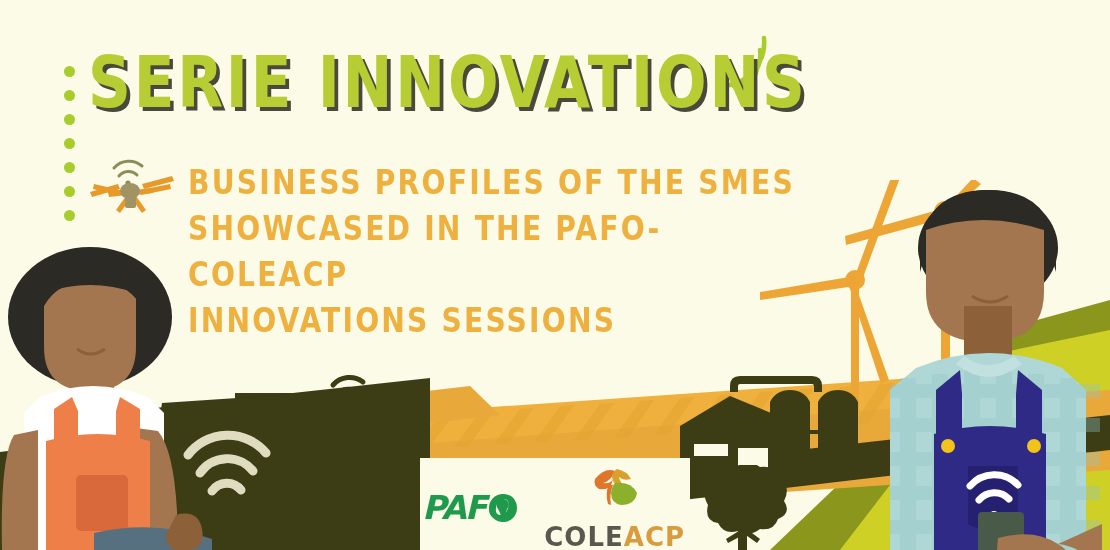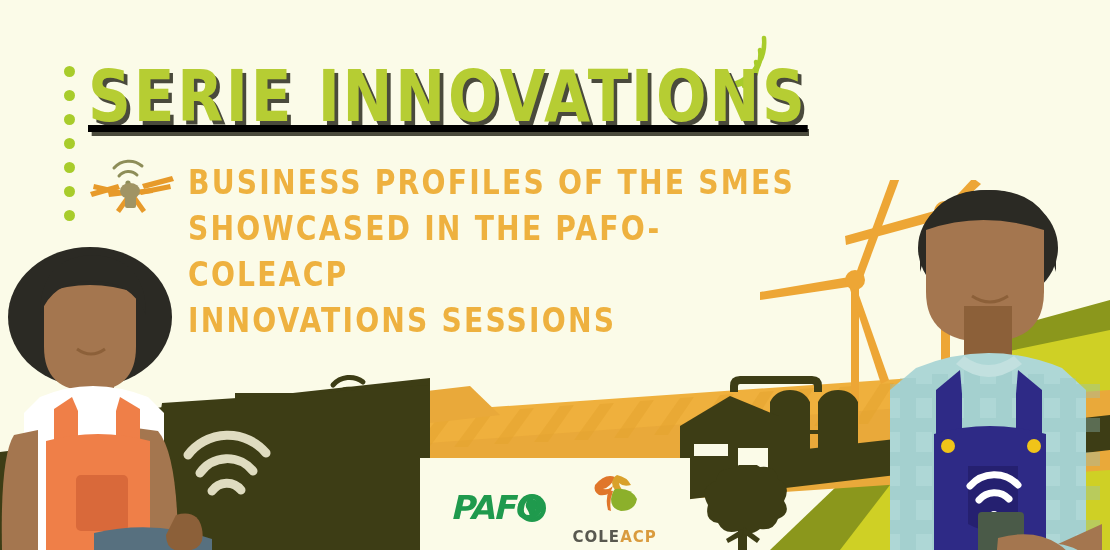--- a/index.html
+++ b/index.html
@@ -8,21 +8,21 @@
     position:relative;
     width:1110px;height:550px;
     overflow:hidden;
     background:#fbfbe8;
   }
   .layer{position:absolute;top:0;left:0;width:1110px;height:550px;}
   .abs{position:absolute;}
 
   
   #title-wrap{
-    position:absolute;left:88px;top:58px;width:680px;height:80px;text-decoration:underline;
+    position:absolute;left:88px;top:44px;width:680px;height:80px;
   }
   #main-title{
     font-family:"DejaVu Sans Condensed","Liberation Sans Narrow","Liberation Sans",sans-serif;
     font-size:72px;
     font-weight:bold;
     letter-spacing:3px;
     line-height:76px;
     color:#b6cd33;
     text-shadow:4px 4px 0 #4a4a3c;
     white-space:nowrap;
@@ -52,21 +52,21 @@
   }
   #pafo-logo{display:flex;align-items:center;}
   #pafo-text{
     font-family:"DejaVu Sans","Liberation Sans",sans-serif;
     font-size:33px;font-weight:bold;color:#1f9a4d;letter-spacing:-2px;
     font-style:italic;transform:skewX(-2deg);
   }
   #coleacp-logo{display:flex;flex-direction:column;align-items:center;}
   #coleacp-text{
     font-family:"DejaVu Sans","Liberation Sans",sans-serif;
-    font-size:15px;font-weight:bold;letter-spacing:1px;margin-top:15px;
+    font-size:26px;font-weight:bold;letter-spacing:1px;margin-top:15px;
   }
   .cole{color:#58584f;}
   .acp{color:#d99b3e;}
 </style>
 </head>
 <body>
 
 <div id="poster">
 
   <svg class="layer" viewBox="0 0 1110 550" preserveAspectRatio="none">

